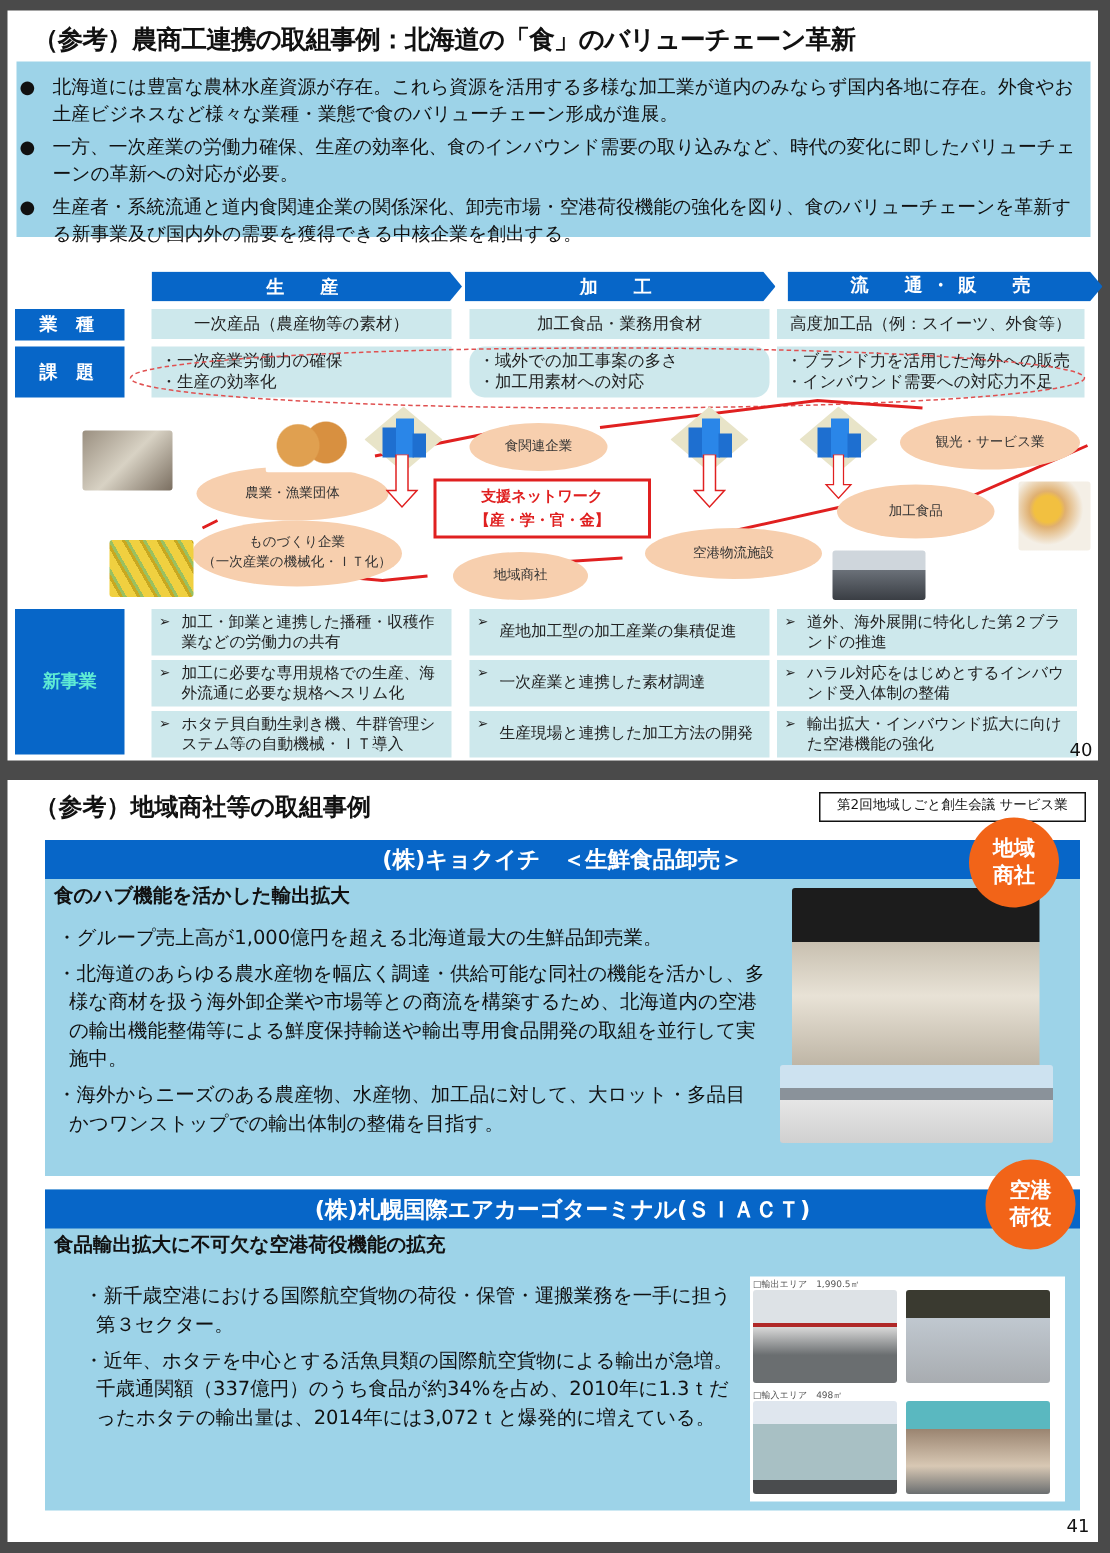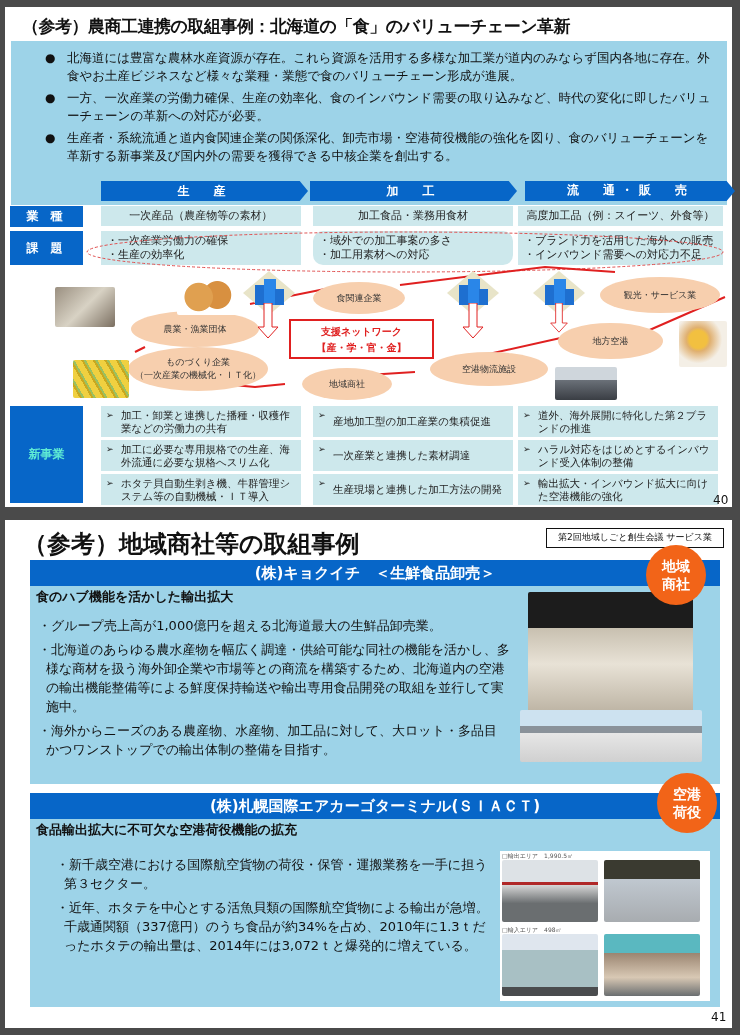--- a/index.html
+++ b/index.html
@@ -2,42 +2,42 @@
 <html><head>
 <meta charset="utf-8">
 <style>
   * { box-sizing: border-box; margin: 0; padding: 0; }
   body { width: 740px; height: 1035px; background: #4a4a4a; font-family: "DejaVu Sans", "Liberation Sans", sans-serif; position: relative; overflow: hidden; }
   .slide { position: absolute; background: #fff; }
   #s1 { left: 5px; top: 7px; width: 727px; height: 500px; }
   #s2 { left: 5px; top: 520px; width: 727px; height: 508px; }
 
   .title1 { position: absolute; left: 17px; top: 8px; font-size: 17px; font-weight: bold; color: #111; letter-spacing: -0.5px; }
-  .intro { position: absolute; left: 6px; top: 34px; width: 716px; height: 164px; background: #9dd3e8; padding: 8px 10px 0 34px; }
+  .intro { position: absolute; left: 6px; top: 34px; width: 716px; height: 117px; background: #9dd3e8; padding: 8px 10px 0 2px; }
   .intro .b { position: relative; padding-left: 22px; font-size: 12.5px; line-height: 18px; color: #111; margin-bottom: 4px; }
   .intro .b::before { content: "●"; position: absolute; left: 0; top: 0; font-size: 12px; }
 
   .phase { position: absolute; top: 174px; height: 20px; background: #0766c8; color: #fff; font-size: 12px; font-weight: bold; text-align: center; line-height: 20px; letter-spacing: 6px; clip-path: polygon(0 0, 96% 0, 100% 50%, 96% 100%, 0 100%); }
   .rowlabel { position: absolute; left: 5px; width: 73px; background: #0766c8; color: #fff; font-size: 12px; font-weight: bold; text-align: center; letter-spacing: 4px; }
   .cell { position: absolute; background: #cde8ec; font-size: 11px; color: #222; }
   .cell.c { text-align: center; line-height: 19px; }
   .cell.l { padding: 3px 6px; line-height: 14px; }
 
   .ellipse { position: absolute; background: #f7cfae; border-radius: 50%; font-size: 9px; color: #333; text-align: center; display: flex; align-items: center; justify-content: center; line-height: 13px; }
   .net { position: absolute; left: 284px; top: 312px; width: 145px; height: 40px; border: 2px solid #e02020; color: #e02020; font-size: 10px; font-weight: bold; text-align: center; line-height: 16px; padding-top: 3px; background: #fff; }
   .bldg { position: absolute; width: 52px; height: 44px; }
   .arrow { position: absolute; width: 12px; }
   .photo { position: absolute; border-radius: 2px; }
 
   .newbiz-label { position: absolute; left: 5px; top: 399px; width: 73px; height: 97px; background: #0766c8; color: #5eead4; font-size: 12px; font-weight: bold; text-align: center; line-height: 97px; }
   .nb { position: absolute; background: #cde8ec; font-size: 10.5px; color: #222; padding: 3px 6px 0 20px; line-height: 13px; }
   .nb::before { content: "➢"; position: absolute; left: 5px; top: 3px; font-size: 9px; }
   .pgnum { position: absolute; font-size: 12px; font-weight: normal; color: #111; }
 
-  .title2 { position: absolute; left: 18px; top: 8px; font-size: 24px; font-weight: bold; color: #111; }
+  .title2 { position: absolute; left: 18px; top: 8px; font-size: 16px; font-weight: bold; color: #111; }
   .source { position: absolute; left: 541px; top: 8px; width: 178px; height: 20px; border: 1.5px solid #111; font-size: 9px; line-height: 17px; text-align: center; color: #111; }
   .case { position: absolute; left: 25px; width: 690px; background: #9dd3e8; }
   .casehead { height: 26px; background: #0766c8; color: #fff; font-size: 15px; font-weight: bold; text-align: center; line-height: 26px; }
   .casesub { font-size: 13px; font-weight: bold; color: #111; padding: 2px 6px; }
   .casetxt { font-size: 13px; color: #111; line-height: 19px; padding-left: 8px; }
   .casetxt p { margin-bottom: 5px; text-indent: -8px; padding-left: 8px; }
   .badge { position: absolute; width: 60px; height: 60px; border-radius: 50%; background: #f26418; color: #fff; font-size: 14px; font-weight: bold; text-align: center; display: flex; align-items: center; justify-content: center; line-height: 18px; }
 </style>
 </head>
 <body>
@@ -79,21 +79,21 @@
   </svg>
 
   <div class="ellipse" style="left:308px;top:275px;width:92px;height:32px;">食関連企業</div>
   <div class="ellipse" style="left:126px;top:304px;width:128px;height:36px;">農業・漁業団体</div>
   <div class="ellipse" style="left:123px;top:340px;width:140px;height:44px;flex-direction:column;">
     <span>ものづくり企業</span>
     <span>（一次産業の機械化・ＩＴ化）</span>
   </div>
   <div class="ellipse" style="left:297px;top:361px;width:90px;height:32px;">地域商社</div>
   <div class="ellipse" style="left:425px;top:345px;width:118px;height:34px;">空港物流施設</div>
-  <div class="ellipse" style="left:553px;top:316px;width:105px;height:36px;">地方空港</div>
+  <div class="ellipse" style="left:553px;top:316px;width:105px;height:36px;">加工食品</div>
   <div class="ellipse" style="left:595px;top:270px;width:120px;height:36px;">観光・サービス業</div>
 
   <div class="net">
     <div>支援ネットワーク</div>
     <div>【産・学・官・金】</div>
   </div>
 
   <svg class="bldg" style="left:238px;top:264px;" viewBox="0 0 52 44">
       <polygon points="26,0 52,22 26,44 0,22" fill="#e8e4c8"></polygon>
       <rect x="12" y="14" width="10" height="20" fill="#1e6fd0"></rect>

